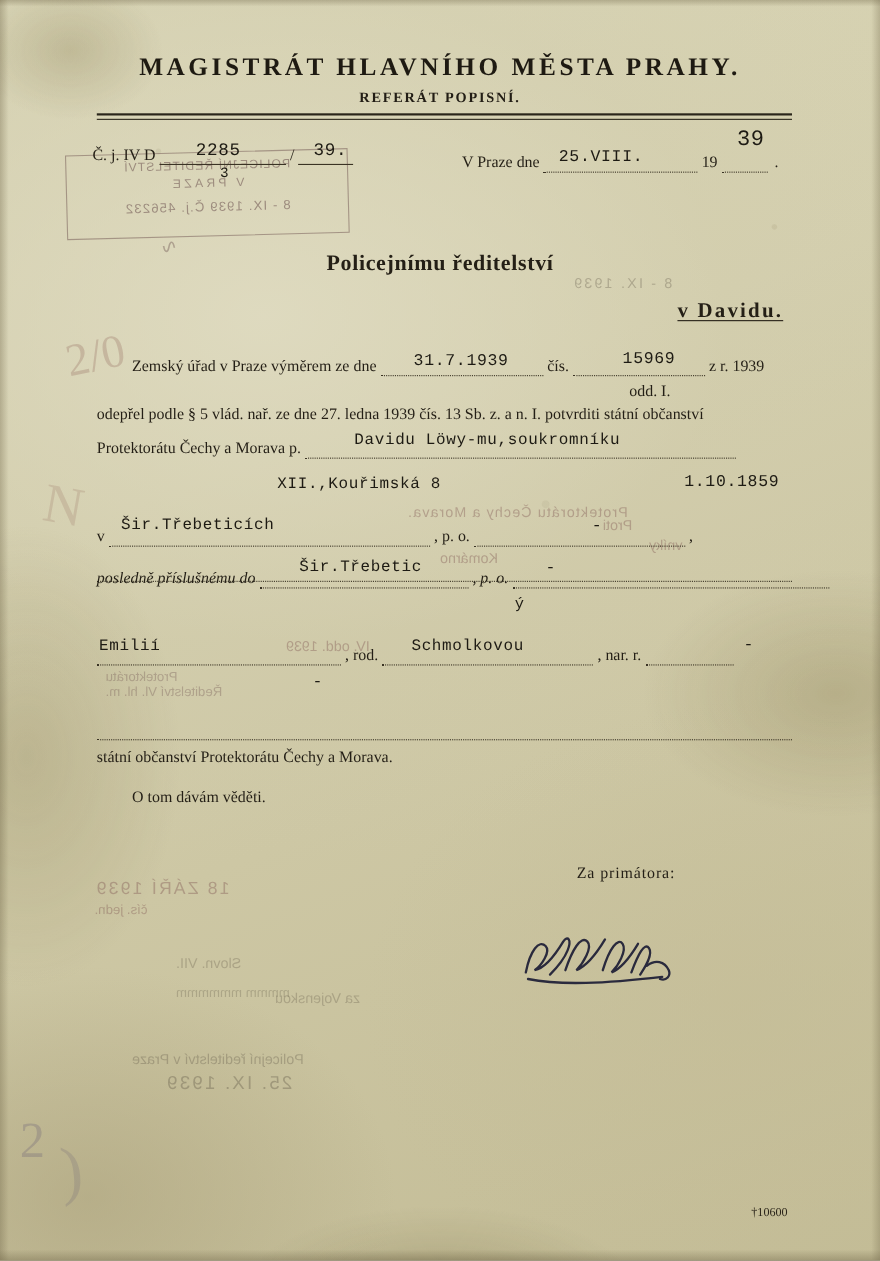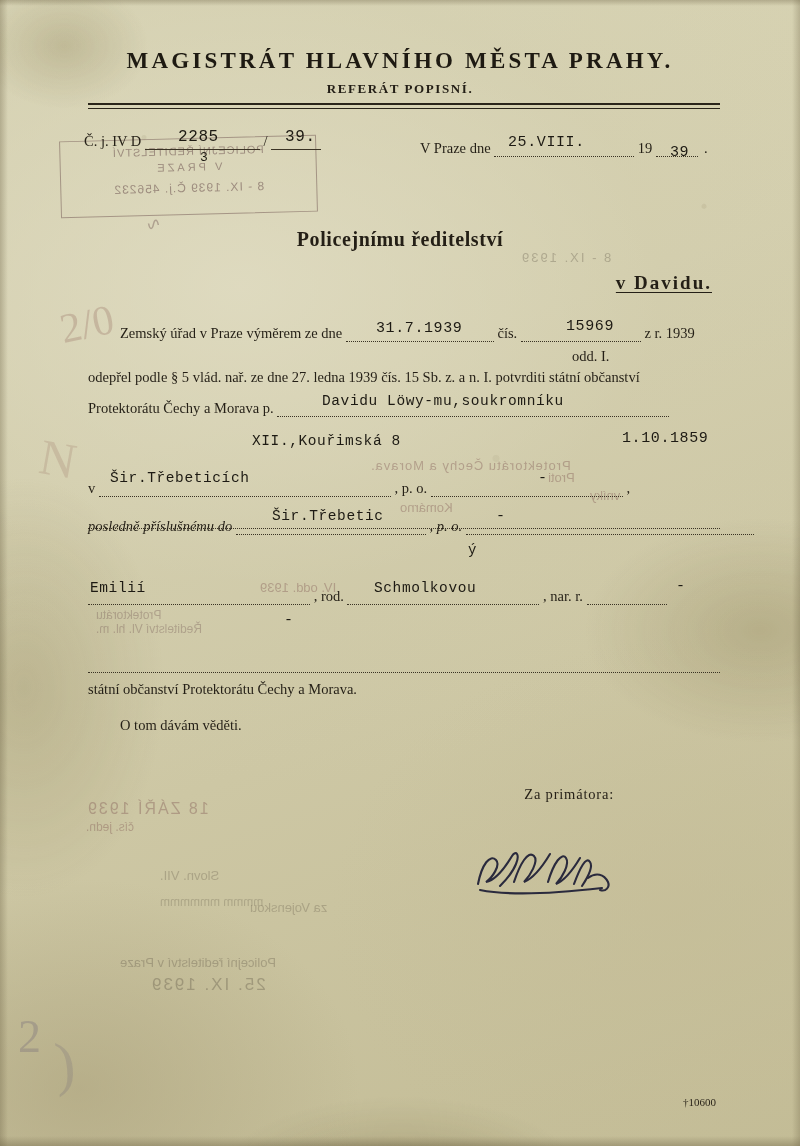--- a/index.html
+++ b/index.html
@@ -246,38 +246,38 @@
     <div class="tw" style="left:200px; top:150px; font-size:13px;">3</div>
     <div class="tw" style="left:285px; top:128px; font-size:16px;">39.</div>
 
     <div class="line-row" style="left:420px; top:140px;">
       <span>V Praze dne</span>
       <span class="dots" style="width:140px;"></span>
       <span>19</span>
       <span class="dots" style="width:42px;"></span>
     </div>
     <div class="tw" style="left:508px; top:134px; font-size:15px;">25.VIII.</div>
-    <div class="tw" style="left:670px; top:144px; font-size:15px;">39</div>
+    <div class="tw" style="left:670px; top:116px; font-size:20px;">39</div>
     <div class="line-row" style="left:704px; top:140px;">.</div>
 
     <div class="addr1">Policejnímu ředitelství</div>
     <div class="addr2">v Davidu.</div>
 
     <div class="line-row" style="left:120px; top:325px;">
       <span>Zemský úřad v Praze výměrem ze dne</span>
       <span class="dots" style="width:148px;"></span>
       <span>čís.</span>
       <span class="dots" style="width:120px;"></span>
       <span>z r. 1939</span>
     </div>
     <div class="tw" style="left:376px; top:320px; font-size:15px;">31.7.1939</div>
     <div class="tw" style="left:566px; top:318px; font-size:15px;">15969</div>
     <div class="line-row" style="left:572px; top:348px;">odd. I.</div>
 
-    <div class="para" style="left:88px; top:368px; width:640px;">odepřel podle § 5 vlád. nař. ze dne 27. ledna 1939 čís. 15 Sb. z. a n. I. potvrditi státní občanství</div>
+    <div class="para" style="left:88px; top:368px; width:640px;">odepřel podle § 5 vlád. nař. ze dne 27. ledna 1939 čís. 13 Sb. z. a n. I. potvrditi státní občanství</div>
 
     <div class="line-row" style="left:88px; top:400px;">
       <span>Protektorátu Čechy a Morava p.</span>
       <span class="dots" style="width:392px;"></span>
     </div>
     <div class="tw" style="left:322px; top:393px; font-size:14.5px;">Davidu Löwy-mu,soukromníku</div>
 
     <div class="tw" style="left:252px; top:433px; font-size:14.5px;">XII.,Kouřimská 8</div>
     <div class="tw" style="left:622px; top:430px; font-size:15px;">1.10.1859</div>
 

